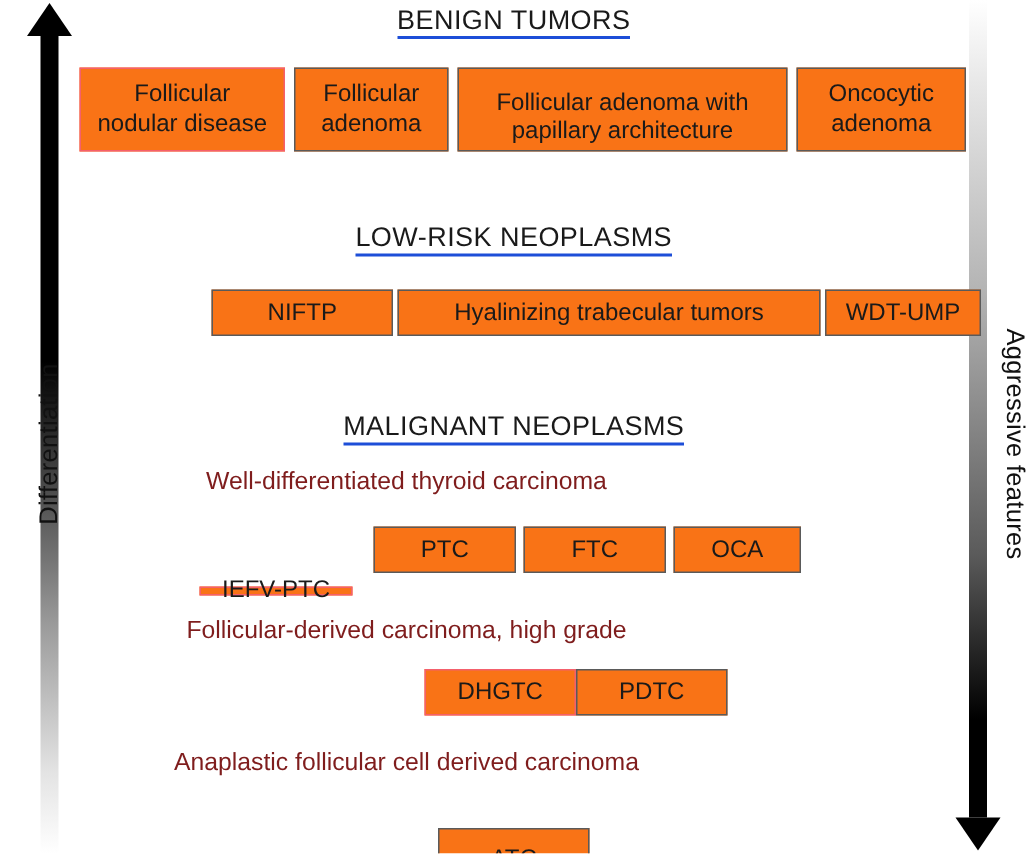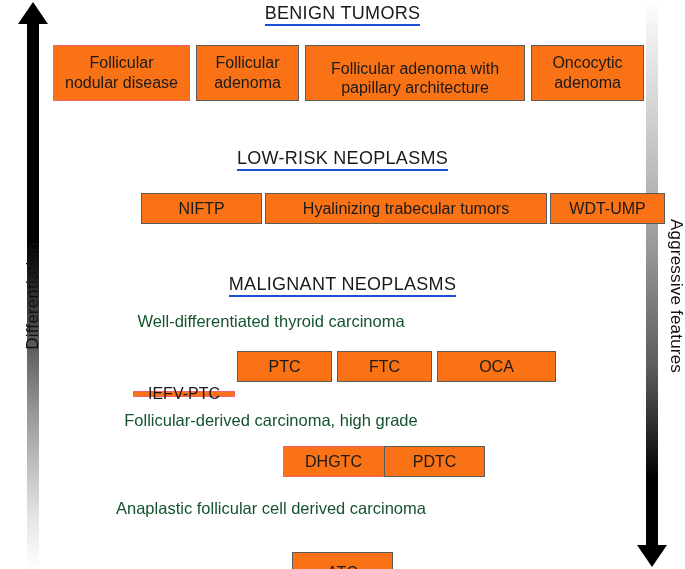--- a/index.html
+++ b/index.html
@@ -99,21 +99,21 @@
   .section-heading span {
     border-bottom: 2px solid #1d4ed8;
     padding-bottom: 1px;
   }
   .sub-heading {
     position: absolute;
     width: 542px;
     left: 0;
     text-align: center;
     font-size: 16.5px;
-    color: #14532d;
+    color: #7f1d1d;
   }
 
   
   .row {
     position: absolute;
     display: flex;
     align-items: stretch;
   }
   .box {
     box-sizing: border-box;
@@ -181,34 +181,34 @@
     </div>
   </div>
 
   <div class="section-heading" style="top:148px;">
     <span>LOW-RISK NEOPLASMS</span>
   </div>
 
   <div class="row" style="left:100px; top:193px; height:31px;margin-left:41px;">
     <div class="box" style="width:121px;">NIFTP</div>
     <div class="box" style="width:282px; margin-left:3px;">Hyalinizing trabecular tumors</div>
-    <div class="box" style="width:115px; margin-left:3px;">WDT-UMP</div>
+    <div class="box" style="width:104px; margin-left:3px;">WDT-UMP</div>
   </div>
 
   <div class="section-heading" style="top:274px;">
     <span>MALIGNANT NEOPLASMS</span>
   </div>
 
   <div class="sub-heading" style="top:312px;">Well-differentiated thyroid carcinoma</div>
 
   <div class="row" style="left:133px; top:351px; height:31px;">
     <div class="box highlight" style="width:102px;margin-top:40px;">IEFV-PTC</div>
-    <div class="box" style="width:95px; margin-left:2px;">PTC</div>
+    <div class="box" style="width:95px; margin-left:14px;">PTC</div>
     <div class="box" style="width:95px; margin-left:5px;">FTC</div>
-    <div class="box" style="width:119px; margin-left:5px;">OCA</div>
+    <div class="box" style="width:85px; margin-left:5px;">OCA</div>
   </div>
 
   <div class="sub-heading" style="top:411px;">Follicular-derived carcinoma, high grade</div>
 
   <div class="row" style="left:239px; top:446px; height:31px;padding-left:44px;">
     <div class="box highlight" style="width:101px;">DHGTC</div>
     <div class="box" style="width:101px;text-align:center;">PDTC</div>
   </div>
 
   <div class="sub-heading" style="top:499px;">Anaplastic follicular cell derived carcinoma</div>

